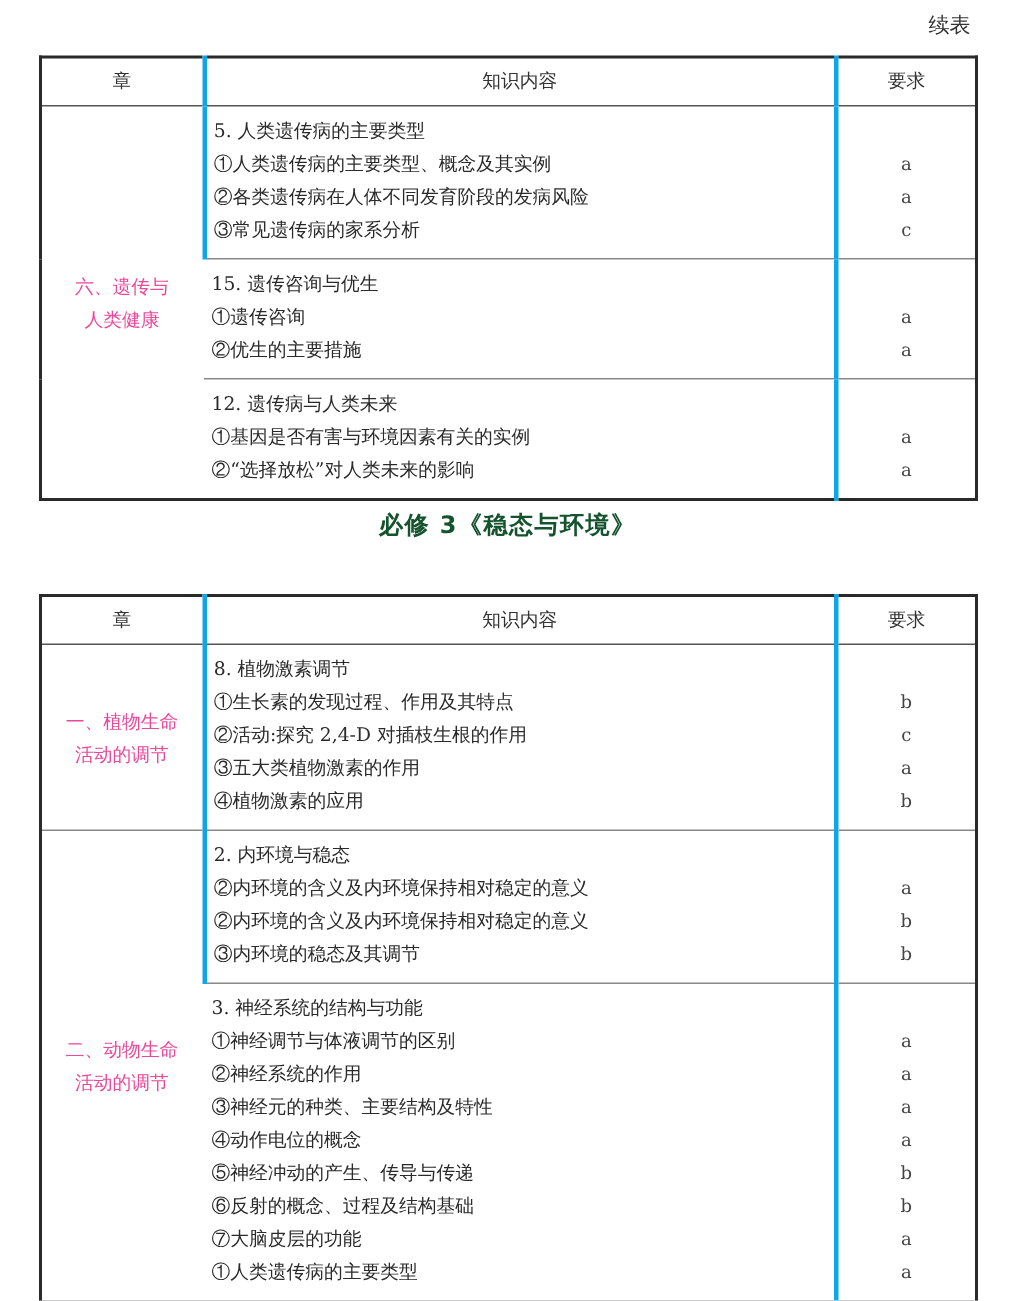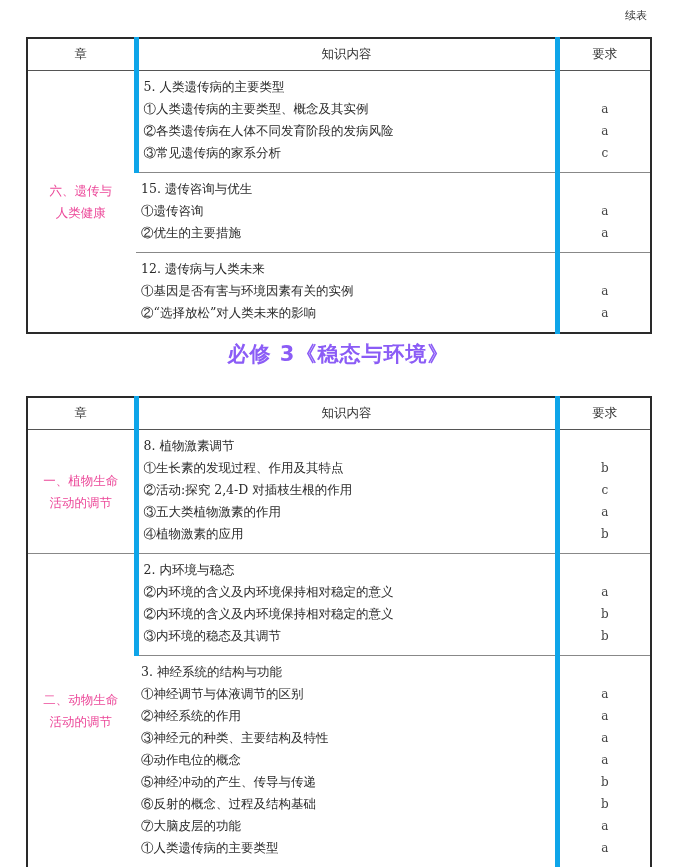--- a/index.html
+++ b/index.html
@@ -3,49 +3,49 @@
   <meta charset="utf-8">
   <style>
     html, body { margin: 0; padding: 0; background: #ffffff; }
     body {
       width: 677px; height: 867px; position: relative; overflow: hidden;
       font-family: "DejaVu Serif", "Liberation Serif", serif;
       color: #2a2a2a;
     }
     .continued {
       position: absolute; top: 8px; right: 30px;
-      font-size: 11px; color: #333;
+      font-size: 14px; color: #333;
     }
     table.kt {
       position: absolute; left: 26px; width: 624px;
       border-collapse: collapse; table-layout: fixed;
       border: 2px solid #2a2a2a;
       font-size: 12.5px;
     }
     table.kt th {
       font-weight: normal; height: 29px; text-align: center;
       border-bottom: 1.5px solid #555; color: #333;
     }
-    table.kt th + th, table.kt td + td { border-left: 5px solid #0ea5e9; }
+    table.kt th + th, table.kt td + td { border-left: 3px solid #0ea5e9; }
     table.kt td { vertical-align: top; padding: 0; }
     table.kt tr.sec td { border-top: 1px solid #888; }
     .chapter {
       text-align: center; vertical-align: middle !important;
       line-height: 22px; color: #ec4899;
     }
     .content { padding: 5px 0 8px 5px !important; }
     .req { text-align: center; padding: 5px 0 8px 0 !important; }
     .line { height: 22px; line-height: 22px; white-space: nowrap; }
     .req .line { font-size: 12px; color: #444; }
     #t1 { top: 37px; }
     #t2 { top: 396px; }
     .title {
       position: absolute; top: 340px; left: 0; width: 677px; text-align: center;
       font-family: "DejaVu Sans", "Liberation Sans", sans-serif;
-      font-weight: bold; font-size: 21px; color: #8b5cf6; letter-spacing: 1px;
+      font-weight: bold; font-size: 16px; color: #14532d; letter-spacing: 1px;
     }
     col.c1 { width: 109px; } col.c2 { width: 421px; } col.c3 { width: 94px; }
   </style>
 </head>
 <body>
 
 <div class="continued">续表</div>
 
 <table class="kt" id="t1">
   <colgroup>

